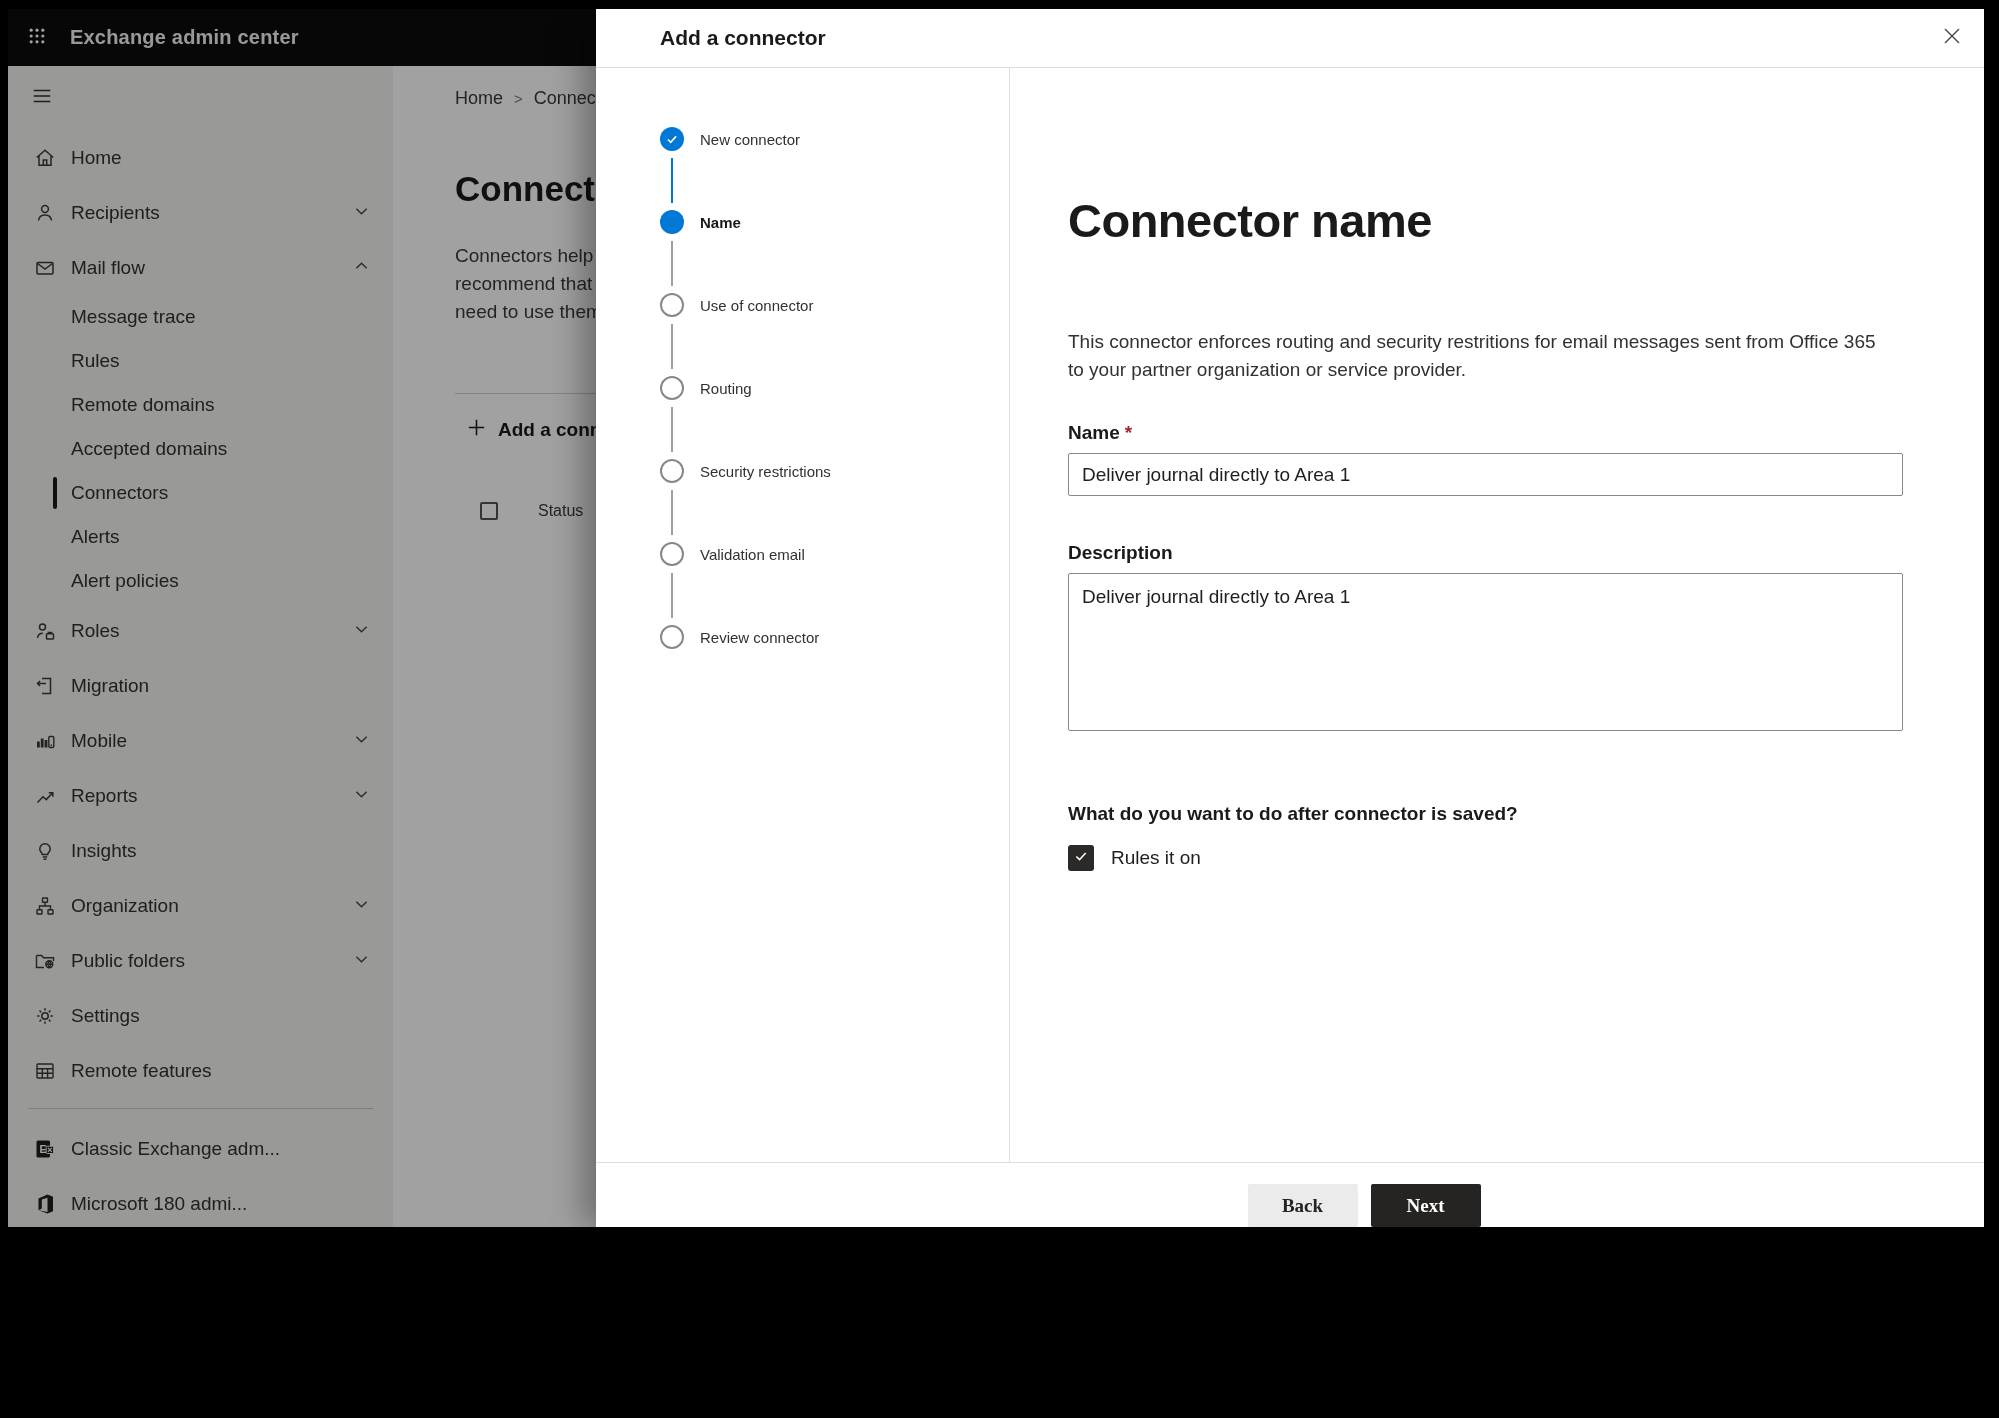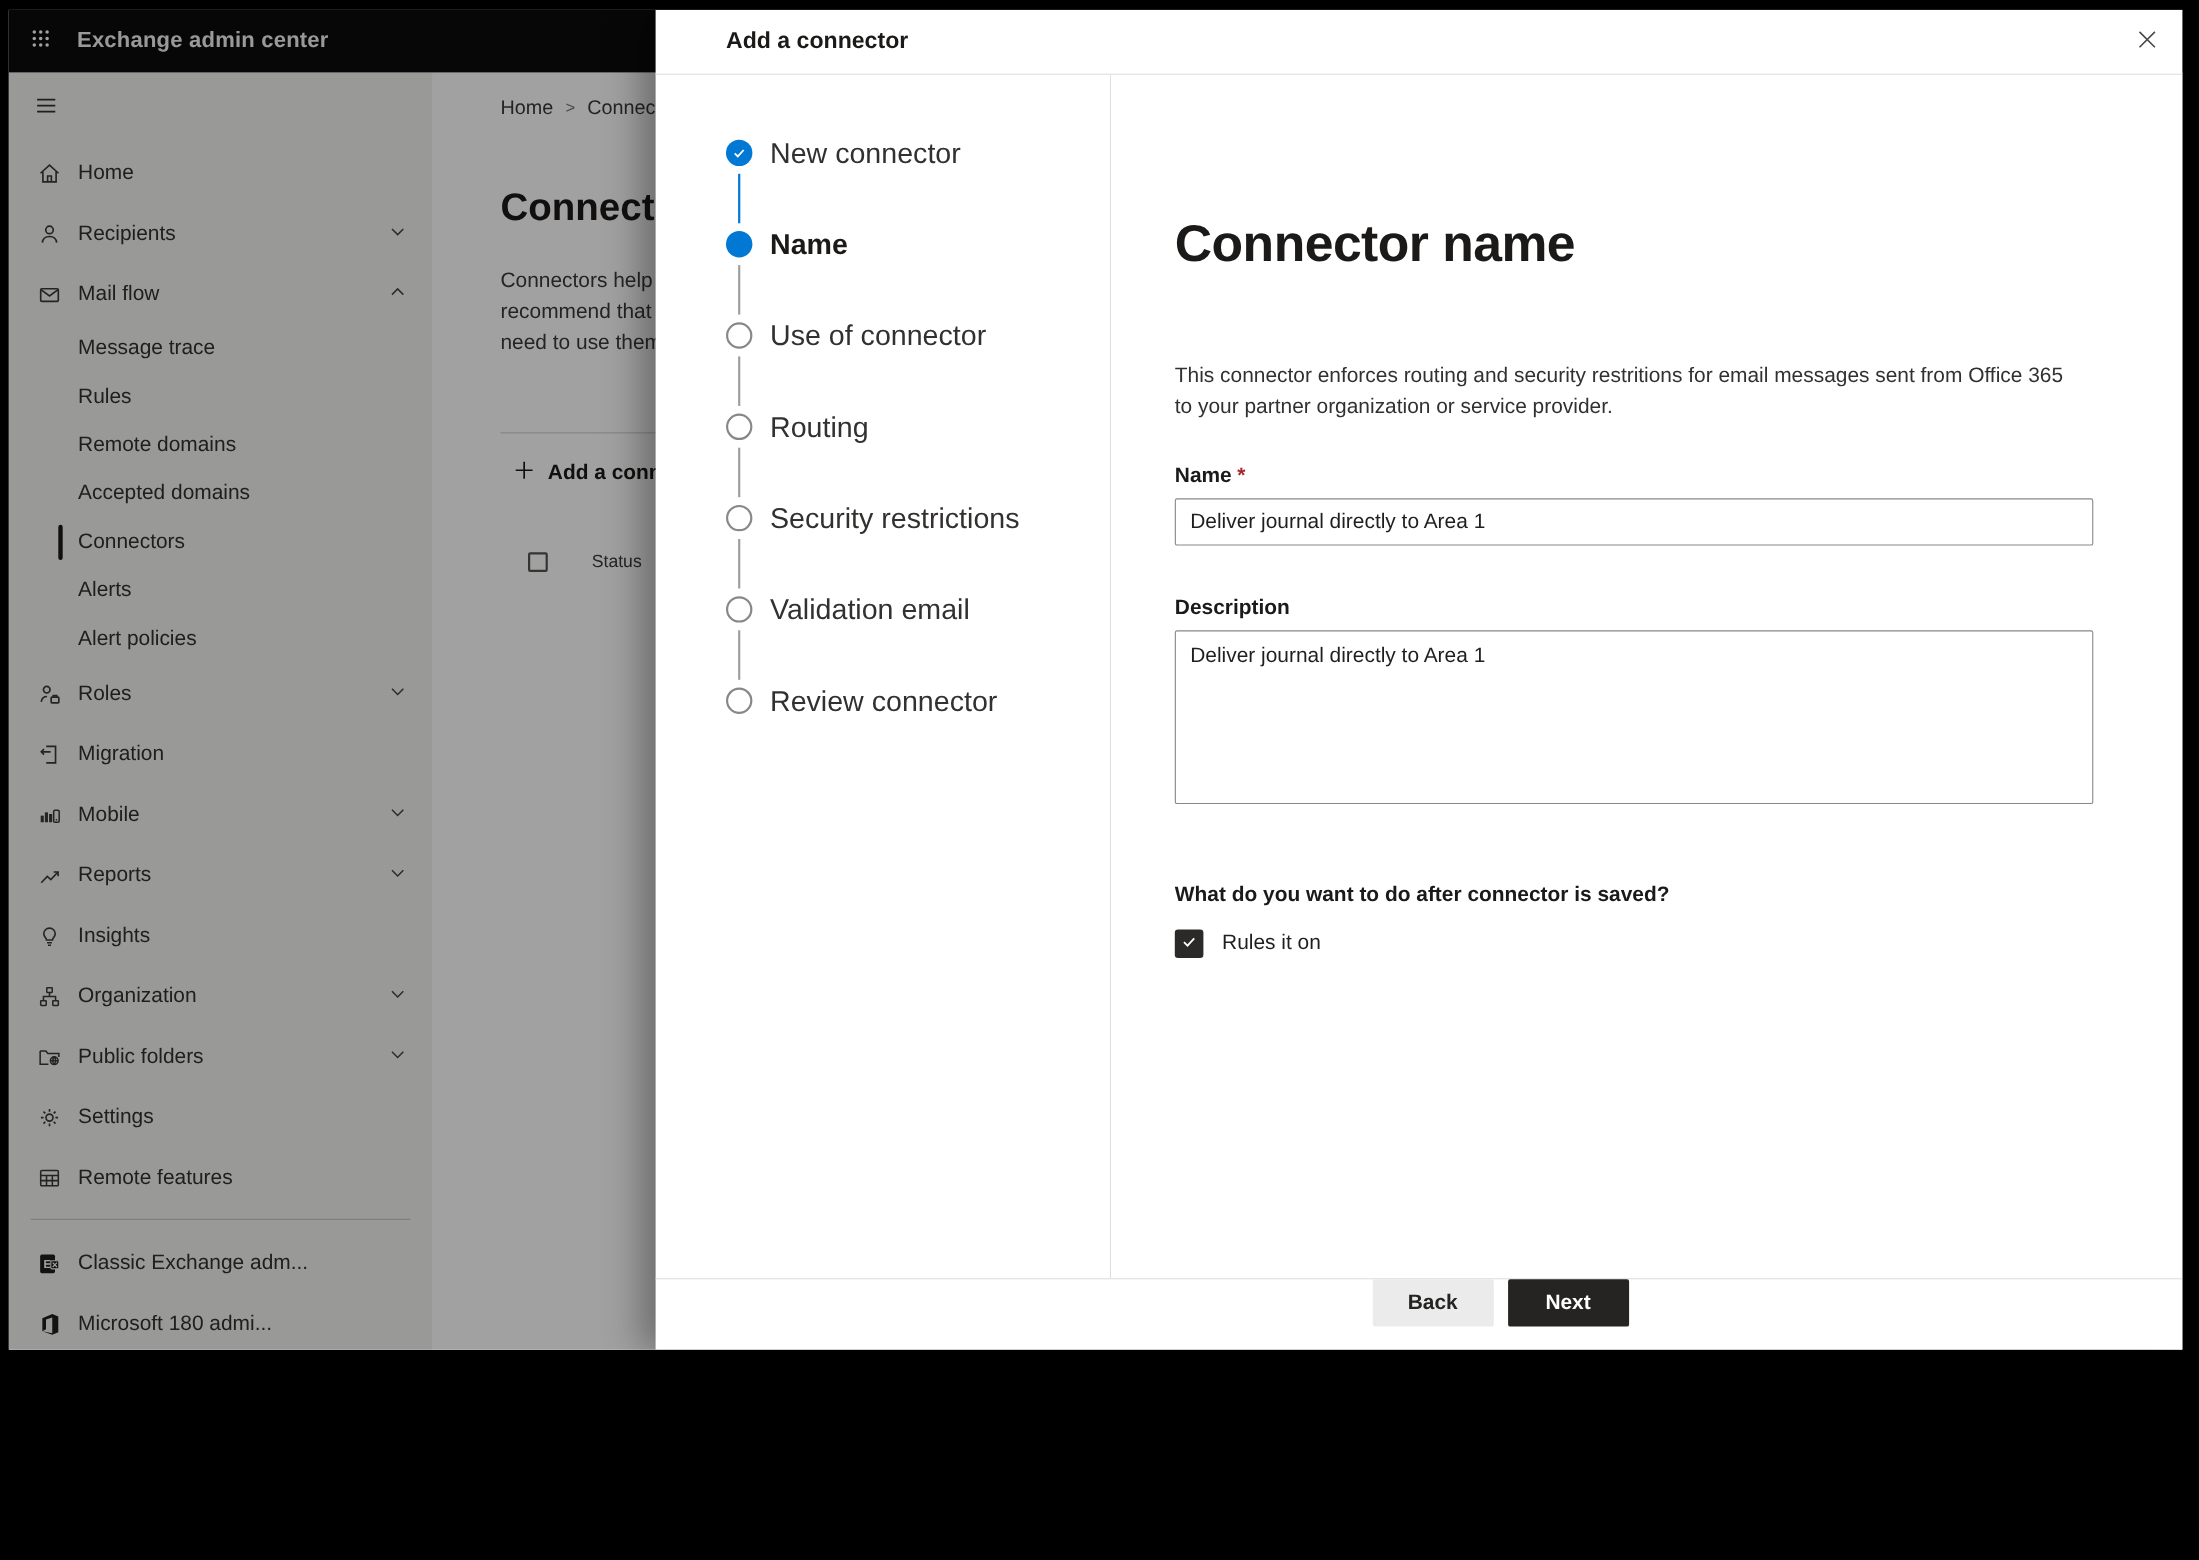--- a/index.html
+++ b/index.html
@@ -48,39 +48,39 @@
   .dialog-title { font-size:21px; font-weight:700; color:#1b1a19; }
   .close-btn { position:absolute; right:13px; top:10px; width:38px; height:38px; display:flex; align-items:center; justify-content:center; color:#484644; cursor:pointer; }
 
   .dialog-body { flex:1; display:flex; min-height:0; }
   .steps-col { flex:0 0 414px; border-right:1px solid #e1dfdd; padding:59px 0 0 64px; }
   .step { display:flex; align-items:center; height:24px; gap:16px; cursor:pointer; }
   .step-circle { width:24px; height:24px; border-radius:50%; flex:0 0 24px; display:flex; align-items:center; justify-content:center; }
   .step-circle.completed { background:#0078d4; }
   .step-circle.current { background:#0078d4; }
   .step-circle.upcoming { background:#fff; border:2px solid #8a8886; }
-  .step-label { font-size:26px; color:#323130; white-space:nowrap; }
+  .step-label { font-size:15px; color:#323130; white-space:nowrap; }
   .step.current .step-label { font-weight:700; color:#1b1a19; }
   .step-line { width:2px; height:45px; margin:7px 0 7px 11px; background:#a19f9d; }
   .step-line.blue { background:#0078d4; }
 
   .content-col { flex:1; padding:125px 0 0 58px; overflow:hidden; }
   .content-heading { margin:0; font-size:47px; font-weight:700; color:#1b1a19; letter-spacing:-0.5px; }
   .content-intro { margin-top:80px; font-size:19px; line-height:28px; color:#323130; white-space:nowrap; }
   .field-label { margin-top:38px; font-size:19px; font-weight:700; color:#1b1a19; }
   .field-label.desc { margin-top:46px; }
   .required { color:#a4262c; margin-left:5px; font-weight:700; }
   .text-input { display:block; margin-top:9px; width:835px; height:43px; border:1px solid #8a8886; border-radius:2px; background:#fff; font-family:inherit; font-size:19px; color:#201f1e; padding:0 13px; }
   .textarea { display:block; margin-top:9px; width:835px; height:158px; border:1px solid #8a8886; border-radius:2px; background:#fff; font-family:inherit; font-size:19px; color:#201f1e; padding:10px 13px; resize:none; line-height:26px; }
   .question { margin-top:72px; font-size:19px; font-weight:700; color:#1b1a19; }
   .check-row { margin-top:20px; display:flex; align-items:center; gap:17px; }
   .checkbox { width:26px; height:26px; background:#2b2a29; border-radius:3px; display:flex; align-items:center; justify-content:center; cursor:pointer; }
   .check-label { font-size:19px; color:#201f1e; }
 
-  .dialog-footer { flex:0 0 65px; border-top:1px solid #e1dfdd; display:flex; align-items:flex-start; justify-content:center; }
+  .dialog-footer { flex:0 0 65px; border-top:1px solid #e1dfdd; display:flex; align-items:flex-end; justify-content:center;font-family:Liberation Serif, serif; }
   .footer-group { display:flex; gap:13px; transform:translateX(74px); }
   .btn { height:43px; min-width:110px; border:none; border-radius:2px; font-family:inherit; font-size:19px; font-weight:600; padding:0 22px; cursor:pointer; }
   .btn.back { background:#ebebeb; color:#252423; }
   .btn.next { background:#252423; color:#fff; }
 </style>
 </head>
 <body>
 
 <div class="frame">
   <div class="screen">

